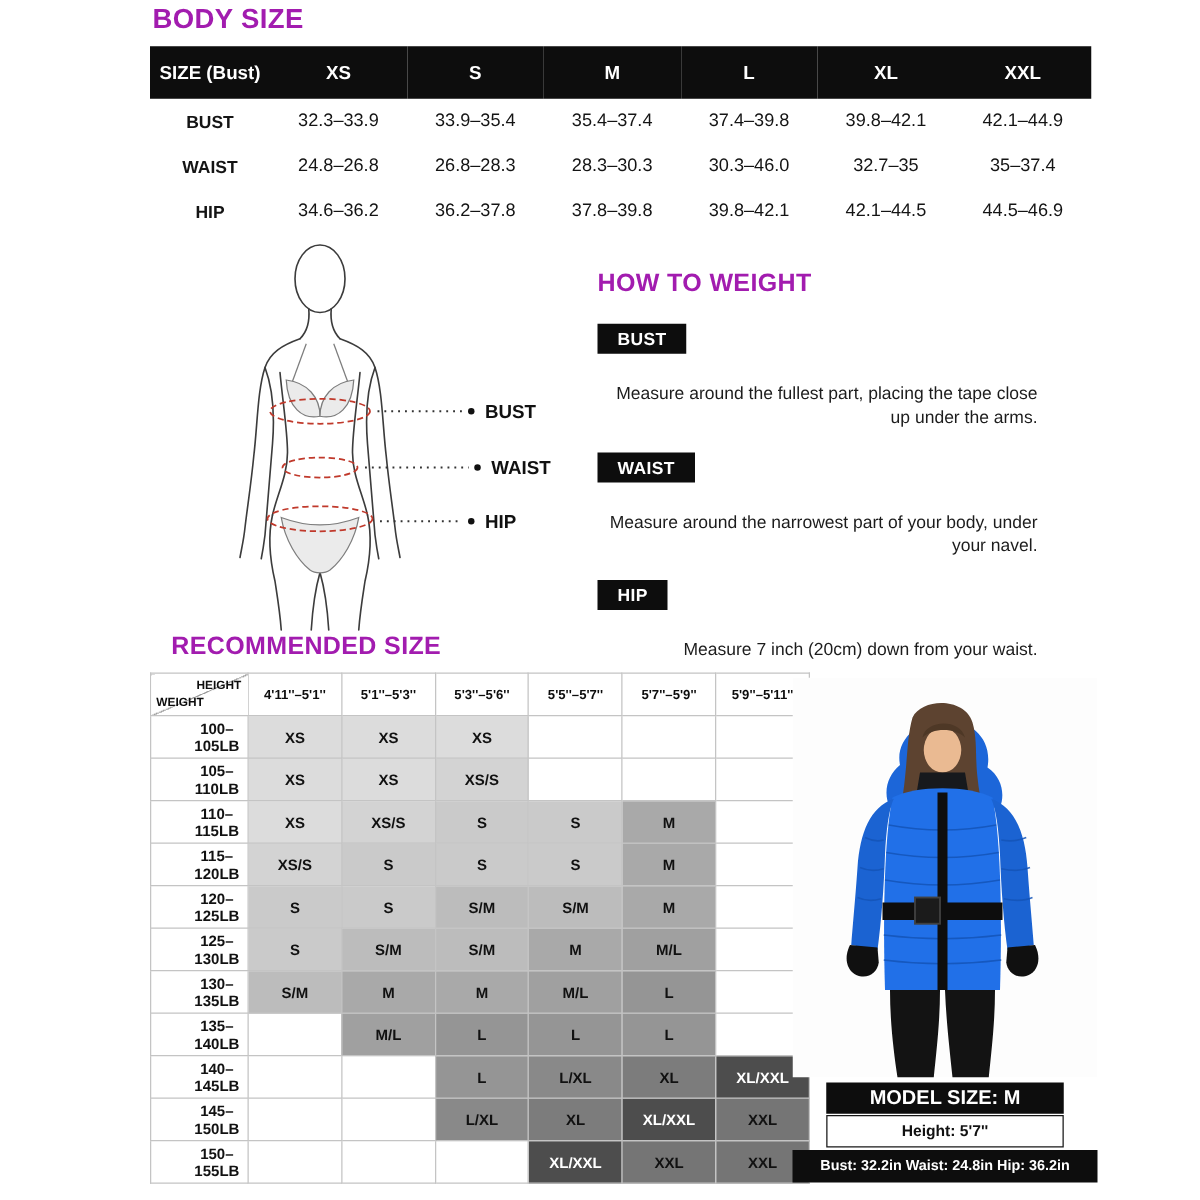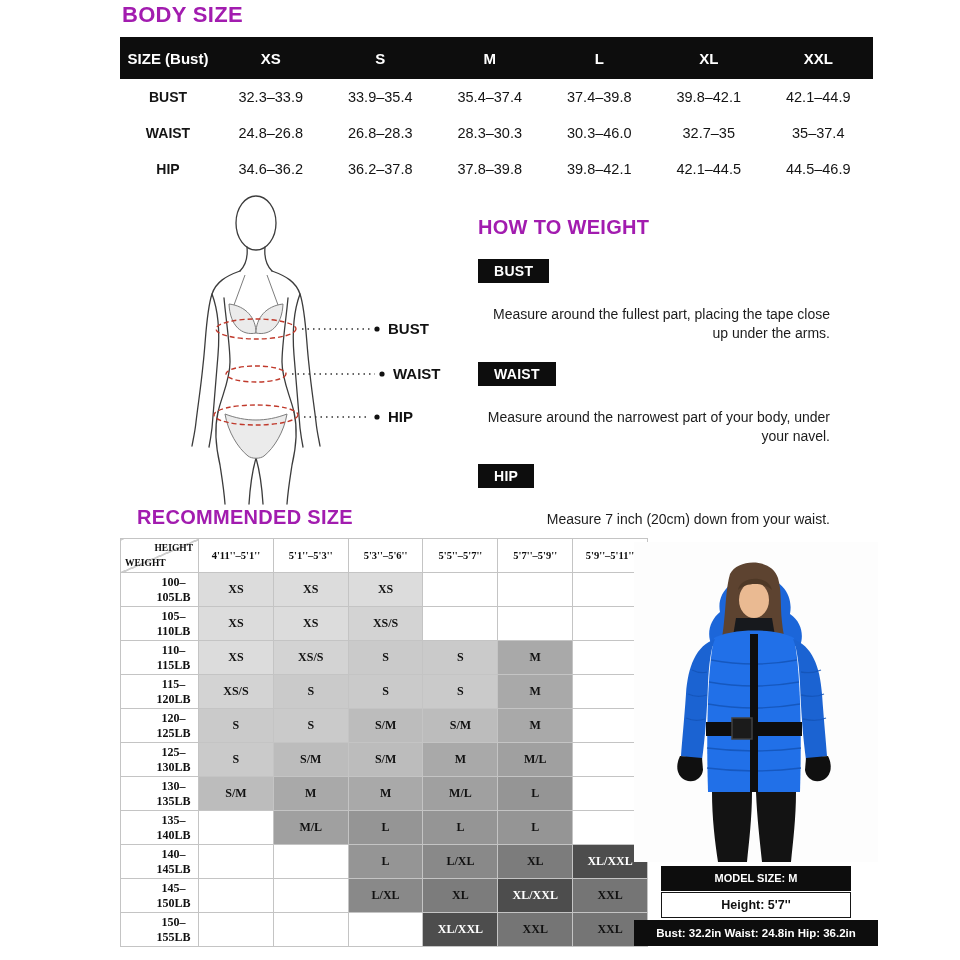--- a/index.html
+++ b/index.html
@@ -26,37 +26,37 @@
   .measure-item { margin-bottom:18px; }
   .badge { display:inline-block; background:#0d0d0d; color:#fff; font-weight:700;
            font-size:14px; padding:4px 16px; letter-spacing:.3px; }
   .measure-item p { font-size:14px; color:#1c1c1c; line-height:1.38; margin-top:22px;text-align:right; }
 
   .figure-svg { position:absolute; left:146px; top:190px; width:322px; height:318px; }
   svg text { font-family:"Liberation Sans", sans-serif; }
 
   
   .rs-table { position:absolute; left:120px; top:538px; width:528px;
-              border-collapse:collapse; table-layout:fixed;font-family:Liberation Serif, serif; }
+              border-collapse:collapse; table-layout:fixed; }
   .rs-table th, .rs-table td { border:1px solid #c4c4c4; height:34px;
               text-align:center; vertical-align:middle; background:#fff; }
   .rs-table thead th { font-weight:700; font-size:10.5px; color:#0d0d0d; }
   .rs-table td.wt { font-weight:600; font-size:12px;padding-left:28px; }
   .rs-table td.sz { font-size:12px; font-weight:600; }
   th.corner { position:relative; padding:0;
               background:linear-gradient(to bottom right,
                 #fff 49.3%, #9b9b9b 49.3%, #9b9b9b 50.8%, #fff 50.8%); }
   .corner-top    { position:absolute; top:4px;   right:5px; font-size:9.5px; font-weight:700; }
   .corner-bottom { position:absolute; bottom:4px; left:4px; font-size:9.5px; font-weight:700; }
 
   
   .model-panel { position:absolute; left:634px; top:542px; width:244px; height:404px; }
   .model-photo { position:absolute; left:0; top:0; width:244px; height:320px; }
   .model-bar1 { position:absolute; left:27px; top:324px; width:190px; height:25px;
-                background:#0d0d0d; color:#fff; font-size:11px; font-weight:700;
+                background:#0d0d0d; color:#fff; font-size:16px; font-weight:700;
                 text-align:center; line-height:25px; }
   .model-hbox { position:absolute; left:27px; top:350px; width:190px; height:26px;
                 background:#fff; border:1px solid #161616; color:#111; font-size:12.5px;
                 font-weight:700; text-align:center; line-height:24px; }
   .model-bar2 { position:absolute; left:0; top:378px; width:244px; height:26px;
                 background:#0d0d0d; color:#fff; font-size:11.5px; font-weight:600;
                 text-align:center; line-height:26px; }
 </style>
 </head>
 <body>

